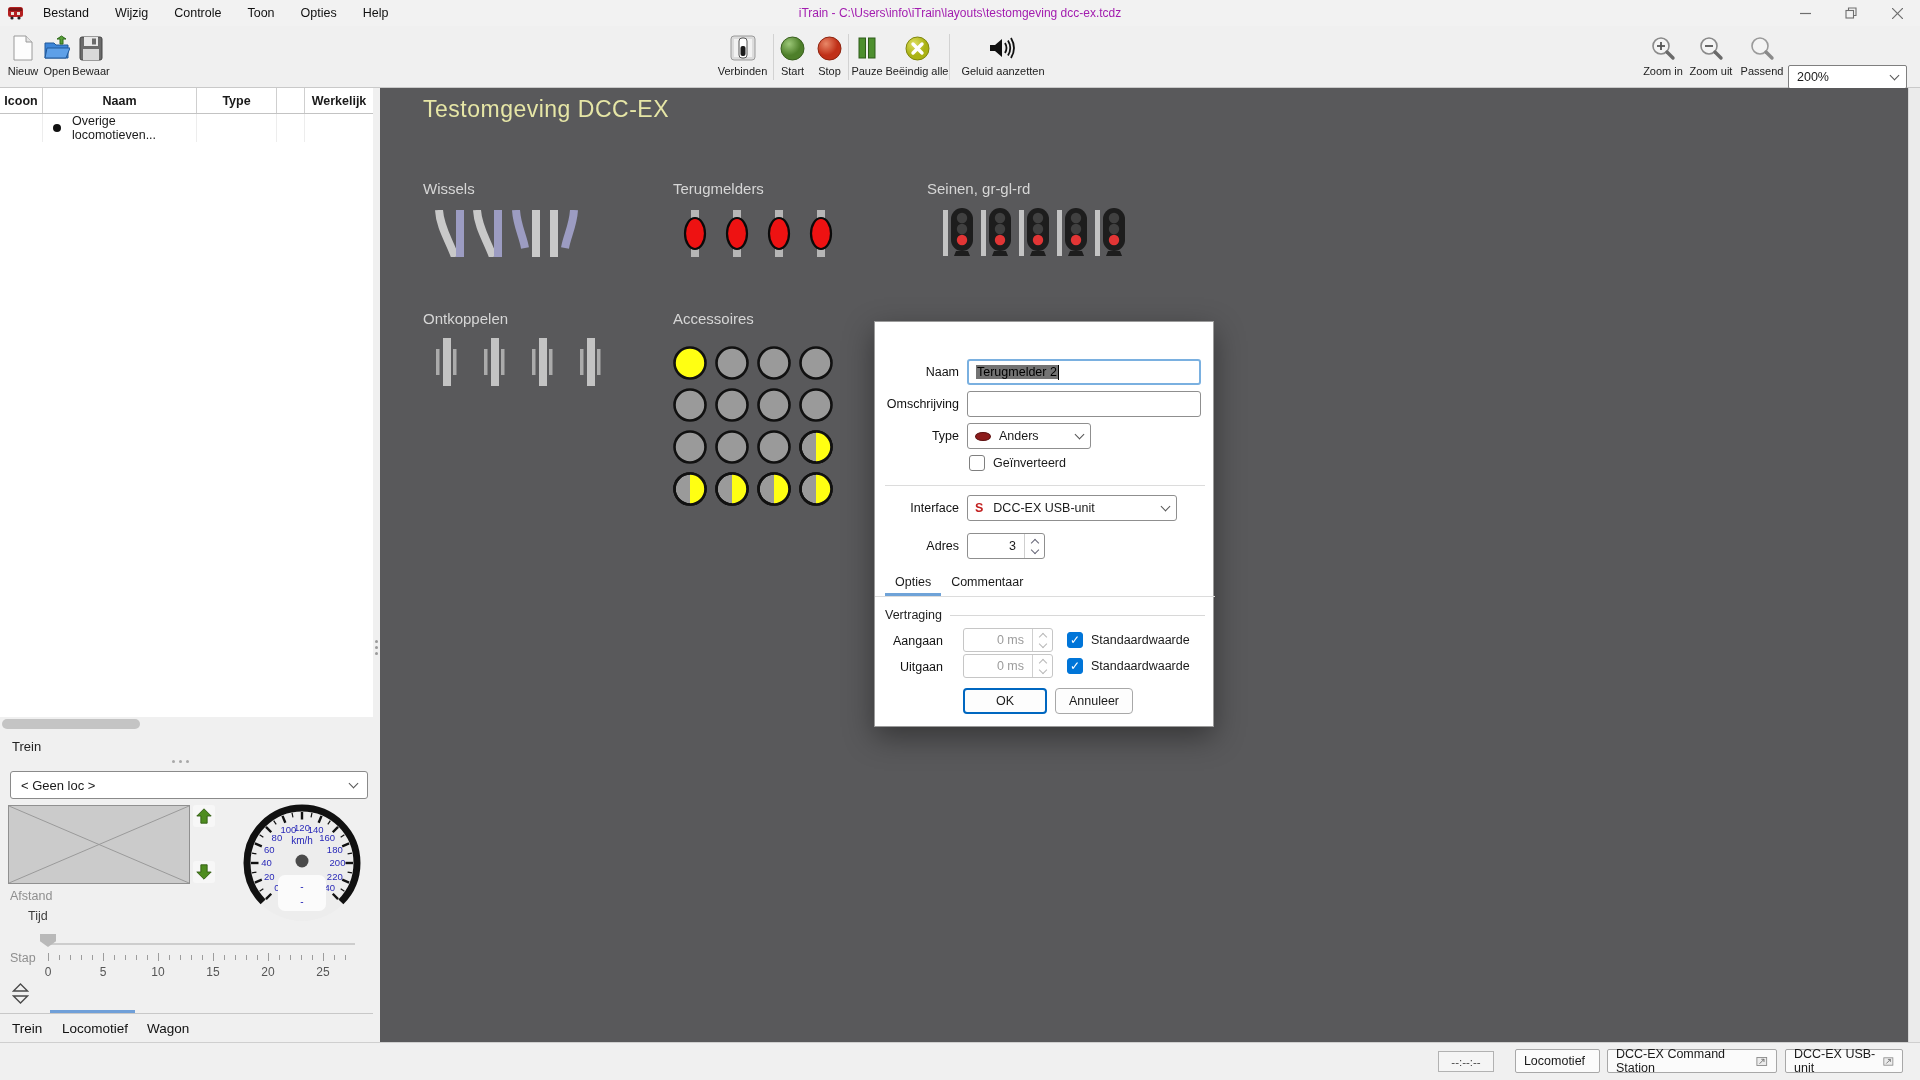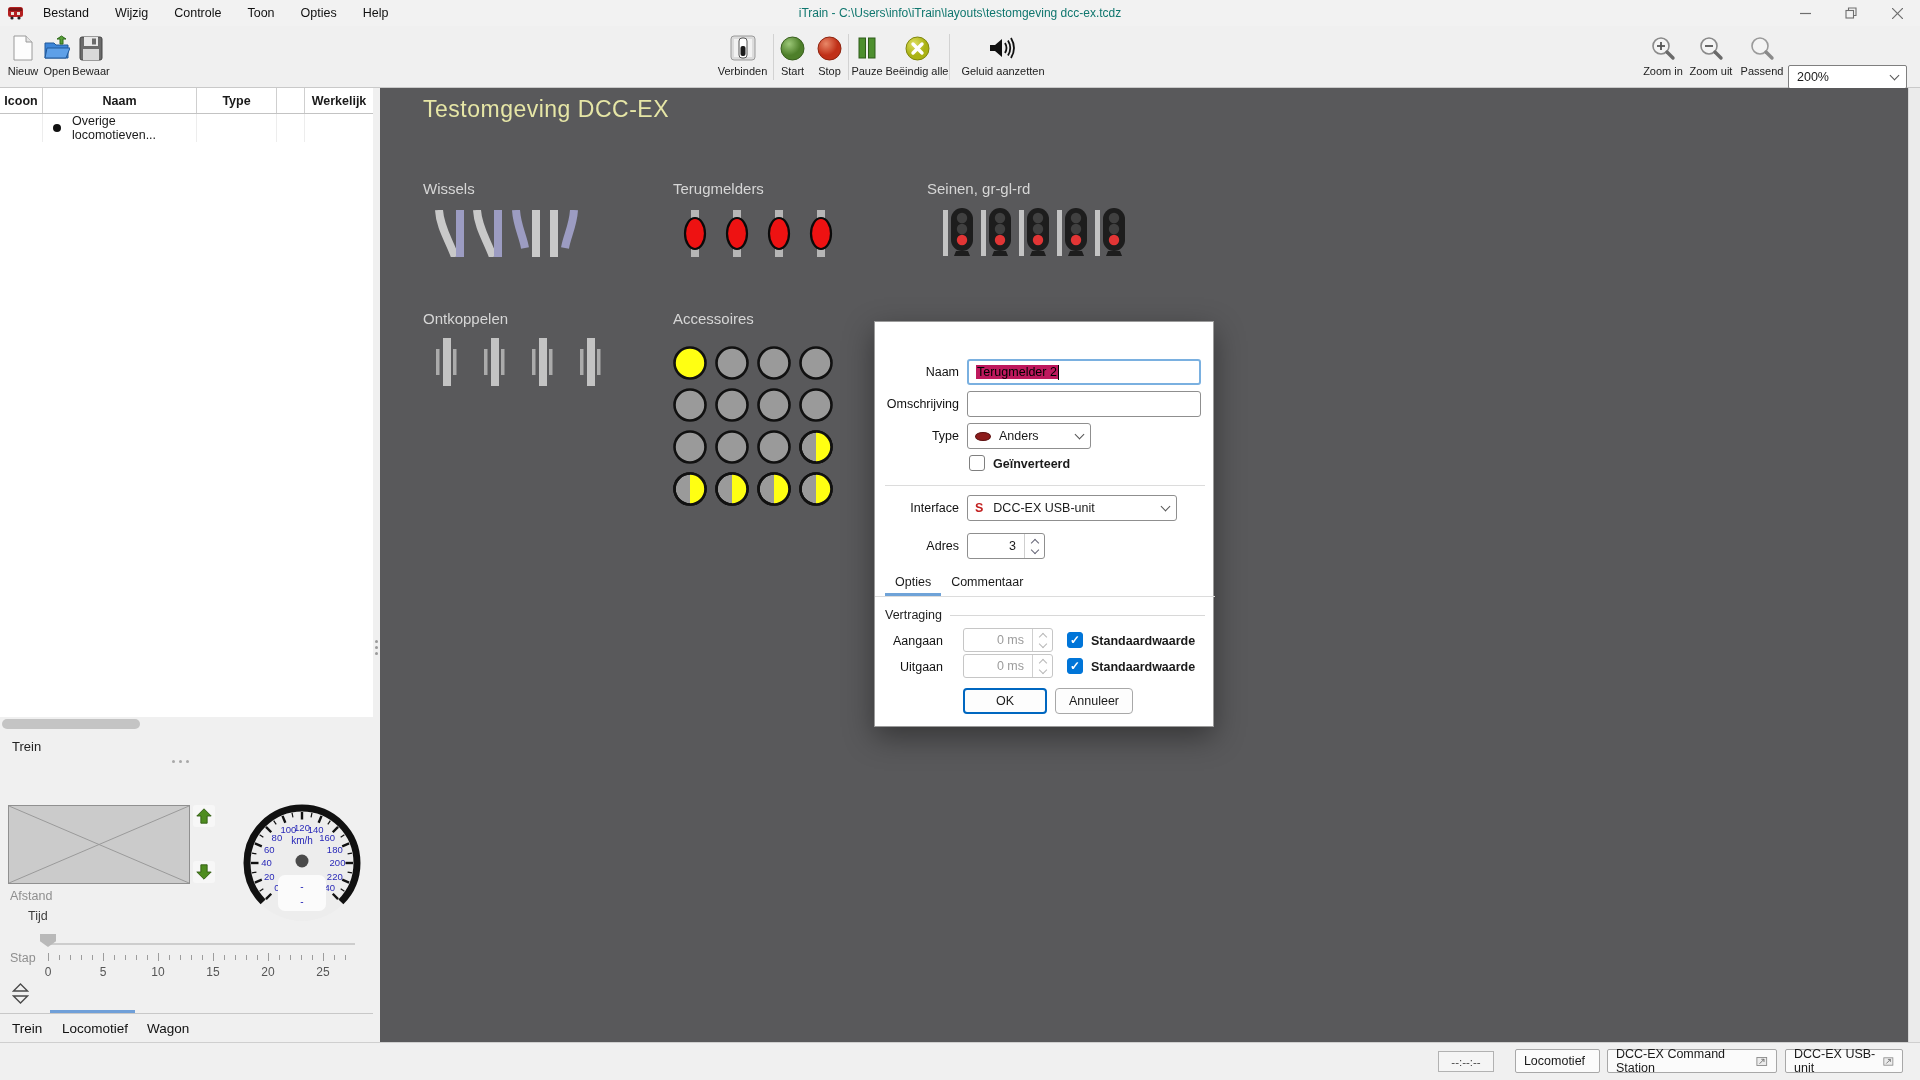--- a/index.html
+++ b/index.html
@@ -6,21 +6,21 @@
   html,body { width:1920px; height:1080px; overflow:hidden; }
   body { font-family:"Liberation Sans", sans-serif; background:#f0f0f0; color:#1a1a1a; }
   .screen { position:relative; width:1920px; height:1080px; background:#f0f0f0; }
 
   
   .titlebar { position:absolute; left:0; top:0; width:1920px; height:26px; background:#f2f2f2; }
   .app-icon { position:absolute; left:7px; top:4px; }
   .menubar { position:absolute; left:30px; top:0; height:26px; display:flex; align-items:center; }
   .menu-item { padding:0 13px; font-size:12.5px; color:#111; line-height:26px; cursor:default; }
   .win-title { position:absolute; left:0; right:0; top:0; height:26px; text-align:center; line-height:26px;
-               font-size:12px; color:#0f766e; pointer-events:none; }
+               font-size:12px; color:#a21caf; pointer-events:none; }
   .win-controls { position:absolute; right:0; top:0; height:26px; display:flex; }
   .win-btn { width:46px; height:26px; display:flex; align-items:center; justify-content:center; color:#6e6e6e; }
 
   
   .toolbar { position:absolute; left:0; top:26px; width:1920px; height:62px; background:#f0f0f0; border-bottom:1px solid #c9c9c9; }
   .tb-btn { display:flex; flex-direction:column; align-items:center; justify-content:flex-start; padding-top:8px; height:62px; }
   .tb-btn .ico { height:28px; display:flex; align-items:center; justify-content:center; }
   .tb-btn .lbl { font-size:11px; color:#222; margin-top:3px; white-space:nowrap; }
   .file-group { position:absolute; left:6px; top:0; display:flex; }
   .file-group .tb-btn { width:34px; }
@@ -57,26 +57,26 @@
   
   .dialog { position:absolute; left:874px; top:321px; width:340px; height:406px; background:#fff; border:1px solid #9b9b9b;
             box-shadow:0 10px 28px rgba(0,0,0,.4); font-size:12.5px; }
   .dlg-title { position:absolute; left:0; top:0; width:100%; height:32px; display:flex; align-items:center; padding:0 10px; }
   .dlg-title .txt { margin-left:8px; font-size:12.5px; }
   .dlg-close { margin-left:auto; width:26px; text-align:center; font-size:13px; color:#333; }
   .dlg-label { position:absolute; width:80px; text-align:right; line-height:26px; color:#111; }
   .field { position:absolute; height:26px; background:#fff; border:1px solid #8f8f8f; border-radius:3px;
            display:flex; align-items:center; padding:0 7px; }
   .field.focus { border:2px solid #7ab0e0; }
-  .sel-text { background:#be185d; color:#000; padding:0 1px; }
+  .sel-text { background:#737373; color:#000; padding:0 1px; }
   .caret { width:1px; height:15px; background:#000; }
   .drop .chev { margin-left:auto; }
   .type-oval { width:16px; height:9px; border-radius:50%; background:#8c1c1c; border:1px solid #5e1010; margin-right:8px; }
   .if-badge { color:#c22020; font-weight:700; margin-right:10px; }
-  .checkrow { position:absolute; display:flex; align-items:flex-end;font-weight:bold; }
+  .checkrow { position:absolute; display:flex; align-items:center; }
   .cb { width:16px; height:16px; border:1px solid #7f7f7f; border-radius:3px; background:#fff; margin-right:8px; flex:none; }
   .cb.on { background:#0075d8; border-color:#0075d8; color:#fff; font-size:12px; line-height:15px; text-align:center; }
   .dlg-hr { position:absolute; left:10px; width:320px; height:1px; background:#dcdcdc; }
   .spin { position:absolute; height:26px; border:1px solid #8f8f8f; border-radius:3px; display:flex; align-items:stretch; background:#fff; }
   .spin .val { flex:1; display:flex; align-items:center; justify-content:flex-end; padding-right:8px; }
   .spin .btns { width:20px; border-left:1px solid #cfcfcf; display:flex; flex-direction:column; align-items:center; justify-content:center; gap:1px; }
   .spin .c-up { width:6px; height:6px; border-left:1.3px solid #667; border-top:1.3px solid #667; transform:rotate(45deg); }
   .spin .c-dn { width:6px; height:6px; border-right:1.3px solid #667; border-bottom:1.3px solid #667; transform:rotate(45deg); }
   .spin.dis { border-color:#c6c6c6; }
   .spin.dis .val { color:#9c9c9c; }
@@ -600,20 +600,24 @@
     <div class="dlg-btn" style="left:180px; top:366px; width:78px">Annuleer</div>
   </div>
 
   <div class="train-panel">
     <div class="tp-title">Trein</div>
     <div class="tp-dots">
         <i></i>
         <i></i>
         <i></i>
       </div>
+    <div class="tp-select">
+      <span>&lt; Geen loc &gt;</span>
+      <span class="chev"></span>
+    </div>
     <div class="tp-placeholder">
       <svg width="180" height="77">
           <line x1="0" y1="0" x2="180" y2="77" stroke="#9a9a9a"></line>
           <line x1="180" y1="0" x2="0" y2="77" stroke="#9a9a9a"></line>
         </svg>
     </div>
     <div class="arrow-btn" style="top:74px">
       <svg width="18" height="18" viewBox="0 0 20 20">
           <polygon points="10,2 18,10 13.5,10 13.5,18 6.5,18 6.5,10 2,10" fill="#4e8c1f" stroke="#315c12"></polygon>
         </svg>

